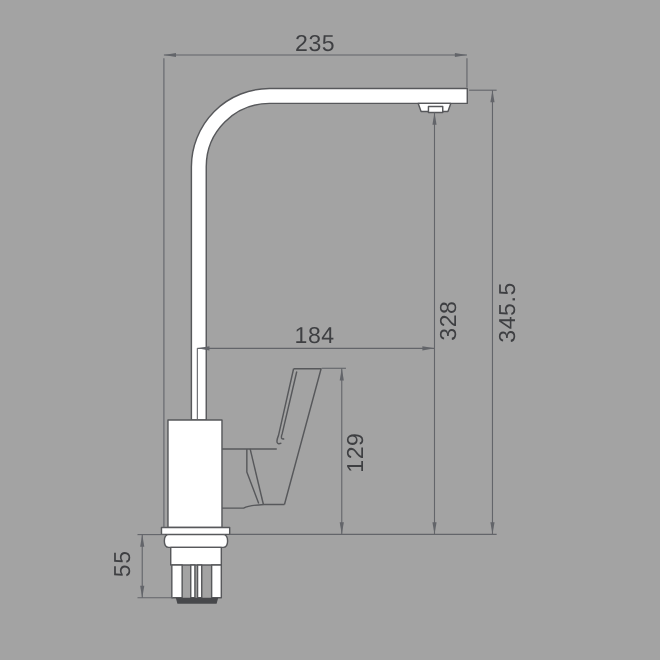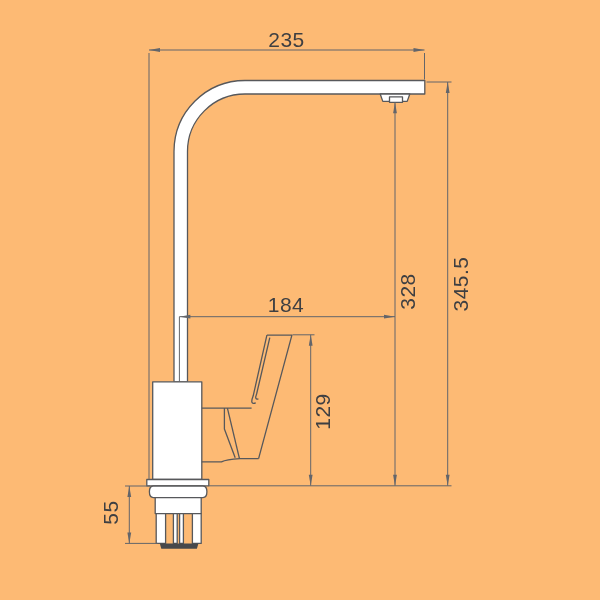--- a/index.html
+++ b/index.html
@@ -8,21 +8,21 @@
     background: #ffffff;
     width: 600px;
     height: 600px;
     overflow: hidden;
     font-family: "Liberation Sans", sans-serif;
   }
   .stage {
     position: relative;
     width: 600px;
     height: 600px;
-    background: #fdba74;
+    background: #a3a3a3;
   }
   svg { display: block; }
   .product-stroke {
     fill: none;
     stroke: #57585b;
     stroke-width: 1.3;
     stroke-linejoin: round;
   }
   .product-fill {
     fill: #ffffff;

